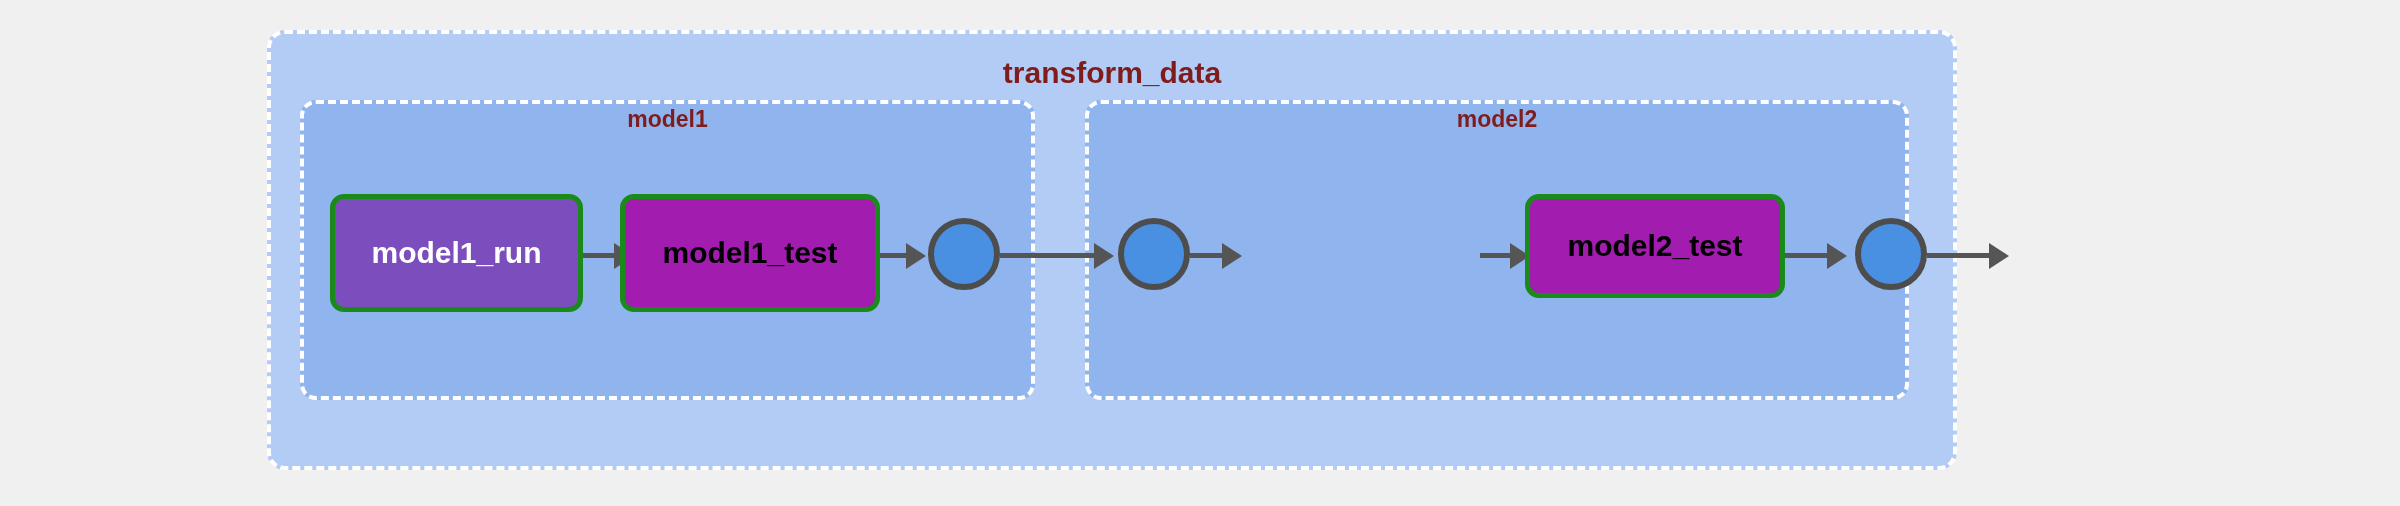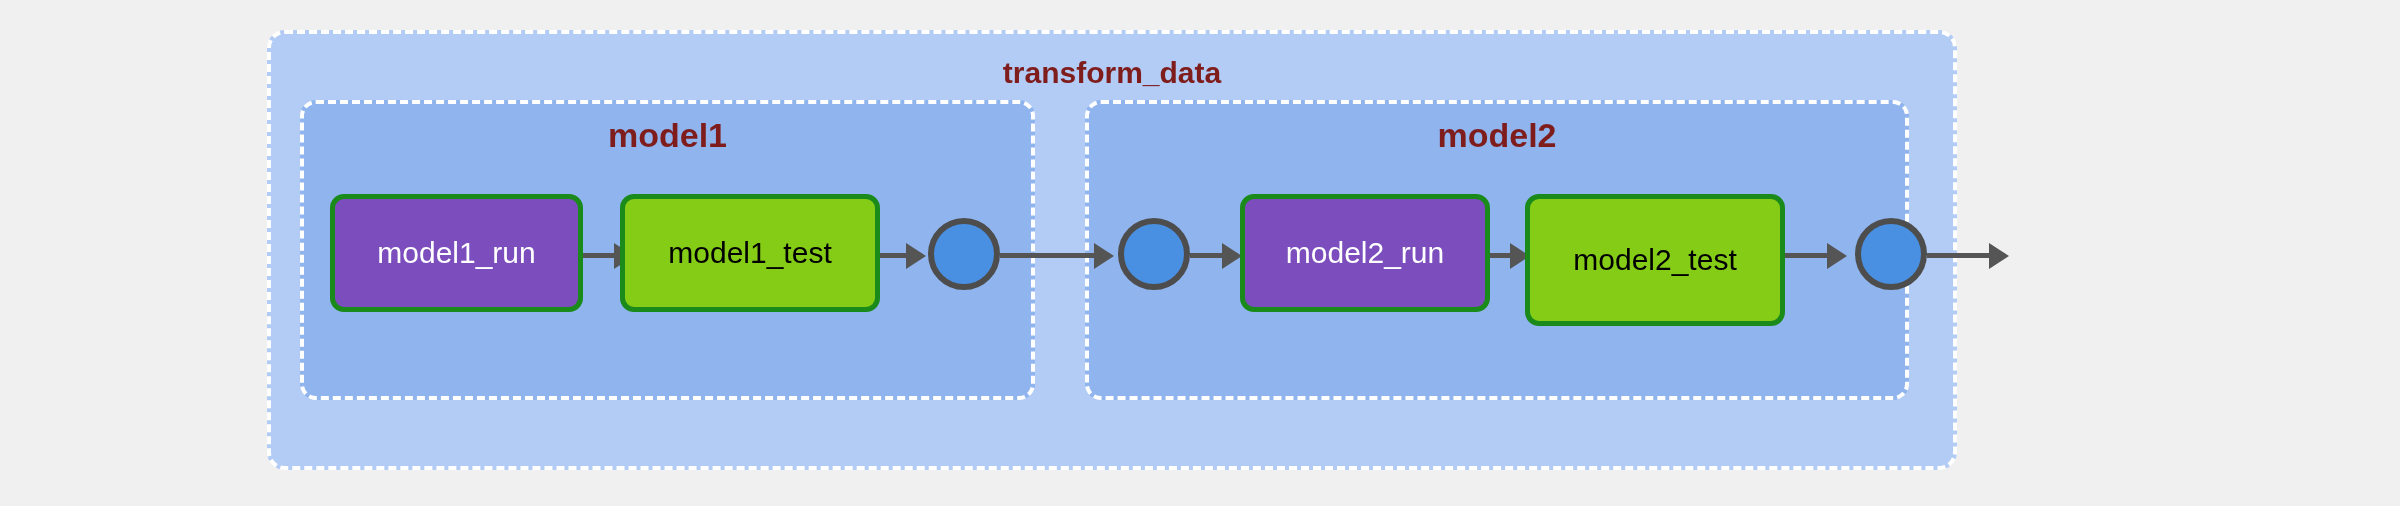--- a/index.html
+++ b/index.html
@@ -51,43 +51,44 @@
     text-align: center;
     font-weight: bold;
     color: #7f1d1d;
     white-space: nowrap;
   }
   .outer > .subgraph-title {
     top: 22px;
     font-size: 30px;
   }
   .inner > .subgraph-title {
-    top: 12px;
-    font-size: 34px;
+    top: 2px;
+    font-size: 23px;
   }
 
   
   .node {
     position: absolute;
     box-sizing: border-box;
     display: flex;
     align-items: center;
     justify-content: center;
     border: 5px solid #1a8a1a;
     border-radius: 14px;
     font-size: 30px;
     white-space: nowrap;
     z-index: 5;
+    font-weight: bold;
   }
   .node.run {
     background: #7b4dbd;
     color: #ffffff;
   }
   .node.test {
-    background: #84cc16;
+    background: #a21caf;
     color: #000000;
     justify-content: center;
   }
   .node.plain {
     background: #efefef;
     color: #000000;
   }
 
   
   .circle-node {
@@ -151,24 +152,21 @@
   </div>
 
   <div class="node test" style="left:620px; top:194px; width:260px; height:118px;">
     <span>model1_test</span>
   </div>
 
   <div class="circle-node" style="left:928px; top:218px;"></div>
 
   <div class="circle-node" style="left:1118px; top:218px;"></div>
 
-  <div class="node run" style="left:1240px; top:194px; width:250px; height:118px;">
-    <span>model2_run</span>
-  </div>
 
-  <div class="node test" style="left:1525px; top:194px; width:260px; height:132px;">
+  <div class="node test" style="left:1525px; top:194px; width:260px; height:104px;">
     <span>model2_test</span>
   </div>
 
   <div class="circle-node" style="left:1855px; top:218px;"></div>
 
 
 </div>
 
 </body></html>

